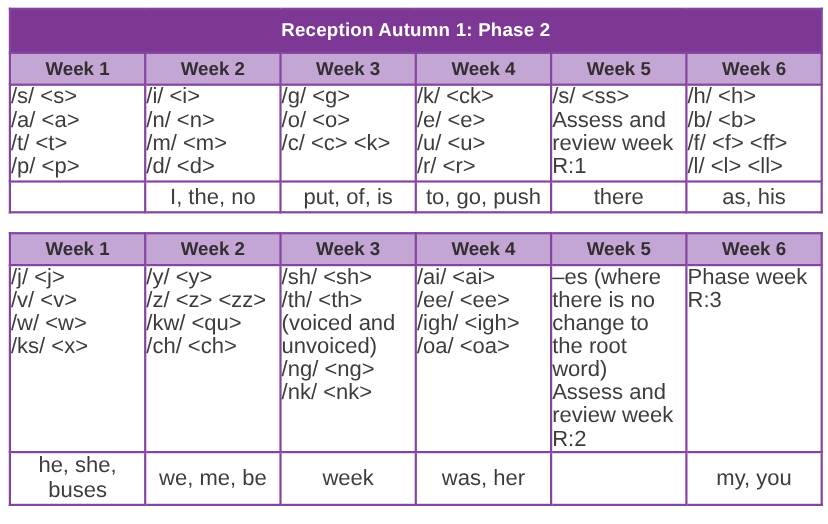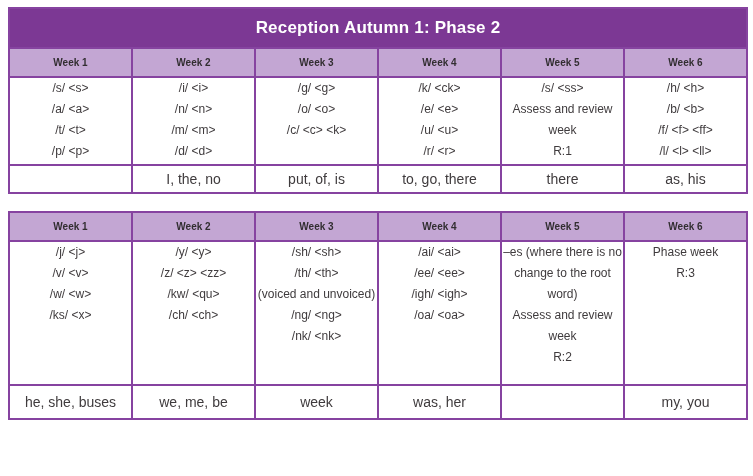--- a/index.html
+++ b/index.html
@@ -30,43 +30,42 @@
     font-size: 17px;
     font-weight: bold;
     text-align: center;
     vertical-align: middle;
     height: 38px;
     letter-spacing: 0.2px;
   }
   .week-cell {
     background: var(--week-header-bg, #c3a6d3);
     color: var(--week-header-text, #322e31);
-    font-size: 10px;
+    font-size: 17px;
     font-weight: bold;
     text-align: center;
     vertical-align: middle;
     height: 27px;
   }
   .phoneme-cell {
     background: var(--cell-bg, #ffffff);
     color: var(--body-text, #3f3b3d);
-    font-size: 12px;
+    font-size: 20px;
     line-height: 21px;
-    text-align: center;
     vertical-align: top;
     white-space: pre-line;
     padding: 5px 5px 0 5px;
   }
   .t1 .phoneme-cell { height: 86px; }
   .t2 .phoneme-cell { height: 142px; }
 
   .words-cell {
     background: var(--cell-bg, #ffffff);
     color: var(--body-text, #3f3b3d);
-    font-size: 14px;
+    font-size: 20px;
     text-align: center;
     vertical-align: middle;
     height: 26px;
   }
   .t2 .words-cell { height: 32px; }
 </style>
 </head>
 <body>
 
 <div class="page">
@@ -107,21 +106,21 @@
 R:1</td>
         <td class="phoneme-cell">/h/ &lt;h&gt;
 /b/ &lt;b&gt;
 /f/ &lt;f&gt; &lt;ff&gt;
 /l/ &lt;l&gt; &lt;ll&gt;</td>
       </tr>
       <tr>
         <td class="words-cell"></td>
         <td class="words-cell">I, the, no</td>
         <td class="words-cell">put, of, is</td>
-        <td class="words-cell">to, go, there</td>
+        <td class="words-cell">to, go, push</td>
         <td class="words-cell">there</td>
         <td class="words-cell">as, his</td>
       </tr>
     </tbody>
   </table>
 
   <table class="phase-table t2">
     <thead>
       <tr>
         <th class="week-cell">Week 1</th>

